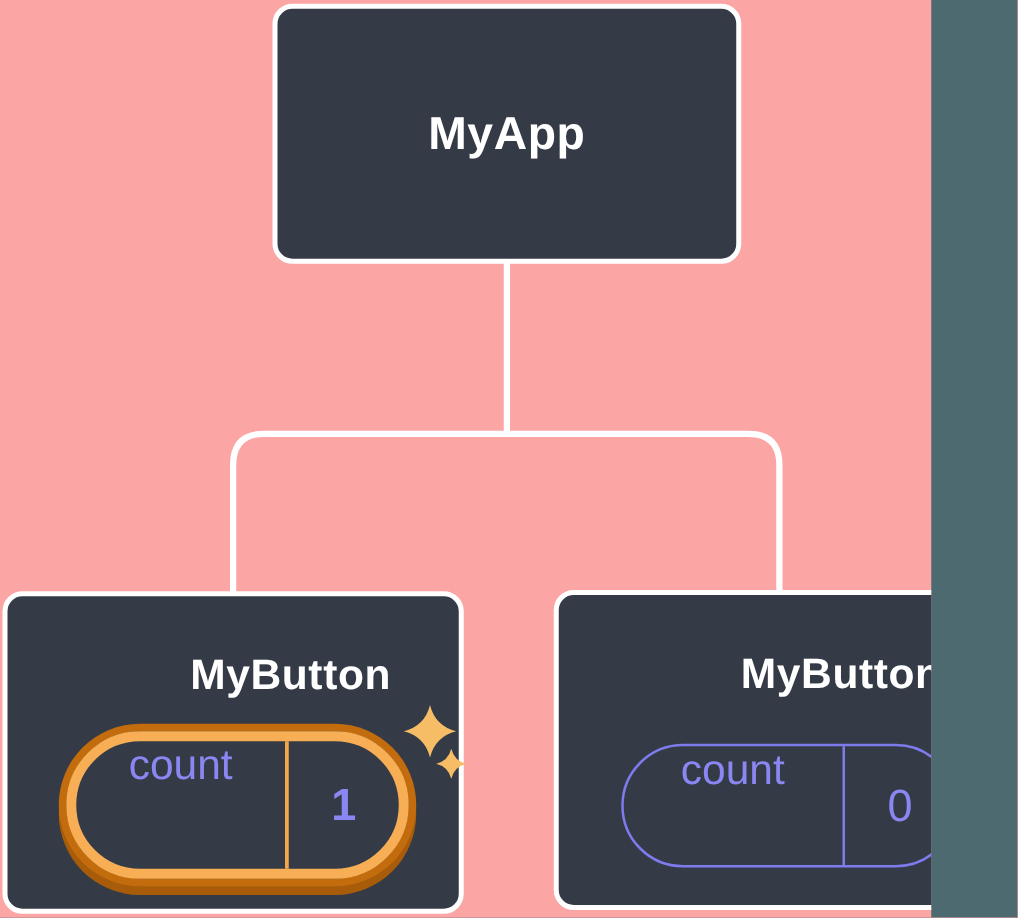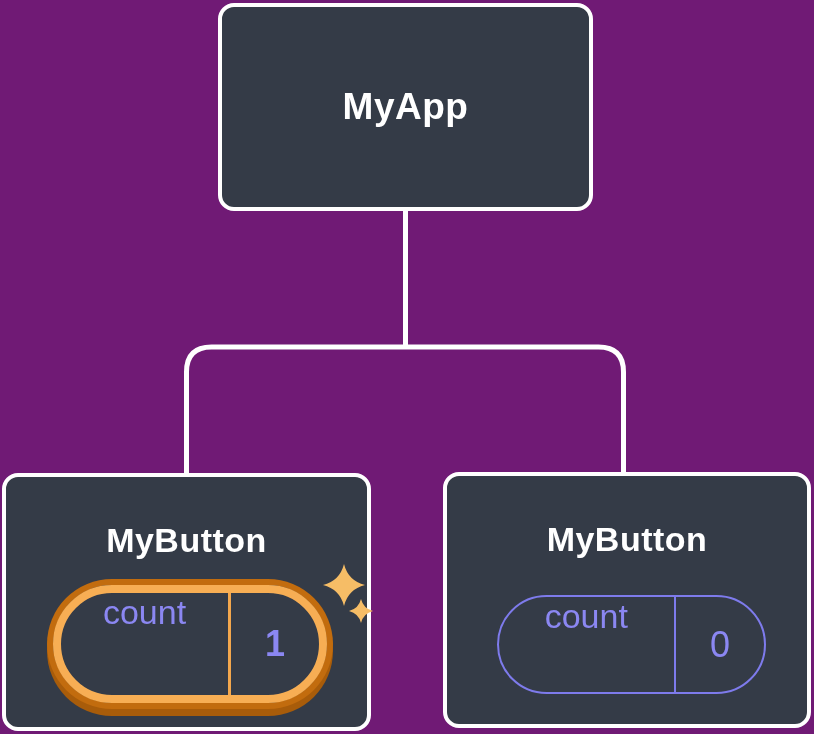--- a/index.html
+++ b/index.html
@@ -4,22 +4,22 @@
 <style>
   html,body{margin:0;padding:0;}
   body{
     font-family:"Liberation Sans", sans-serif;
     background:#4D6A70;
     width:814px;height:734px;
     overflow:hidden;
   }
   .canvas{
     position:relative;
-    width:814px;height:734px;
-    background:#701a75;
+    width:745px;height:734px;
+    background:#fca5a5;
     overflow:hidden;
   }
   .connector-svg{
     position:absolute;left:0;top:0;width:814px;height:734px;
   }
   .node{
     position:absolute;
     box-sizing:border-box;
     background:#343B47;
     border:4px solid #FFFFFF;
@@ -31,21 +31,21 @@
   }
   .node-root .node-label{
     color:#FFFFFF;font-size:37px;font-weight:700;letter-spacing:0.5px;
   }
   .node-child{width:369px;height:258px;}
   .node-child-left{left:2px;top:473px;}
   .node-child-right{left:443px;top:472px;width:368px;height:256px;}
   .child-label{
     position:absolute;left:0;top:44px;width:100%;
     text-align:center;color:#FFFFFF;
-    font-size:34px;font-weight:700;letter-spacing:0.5px;
+    font-size:34px;font-weight:700;letter-spacing:0.5px;padding-left:46px;
   }
   
   .pill{
     position:absolute;
     box-sizing:border-box;
     border-radius:999px;
     display:flex;align-items:stretch;
   }
   .pill-section-key{
     flex:1;display:flex;align-items:flex-start;justify-content:center;

